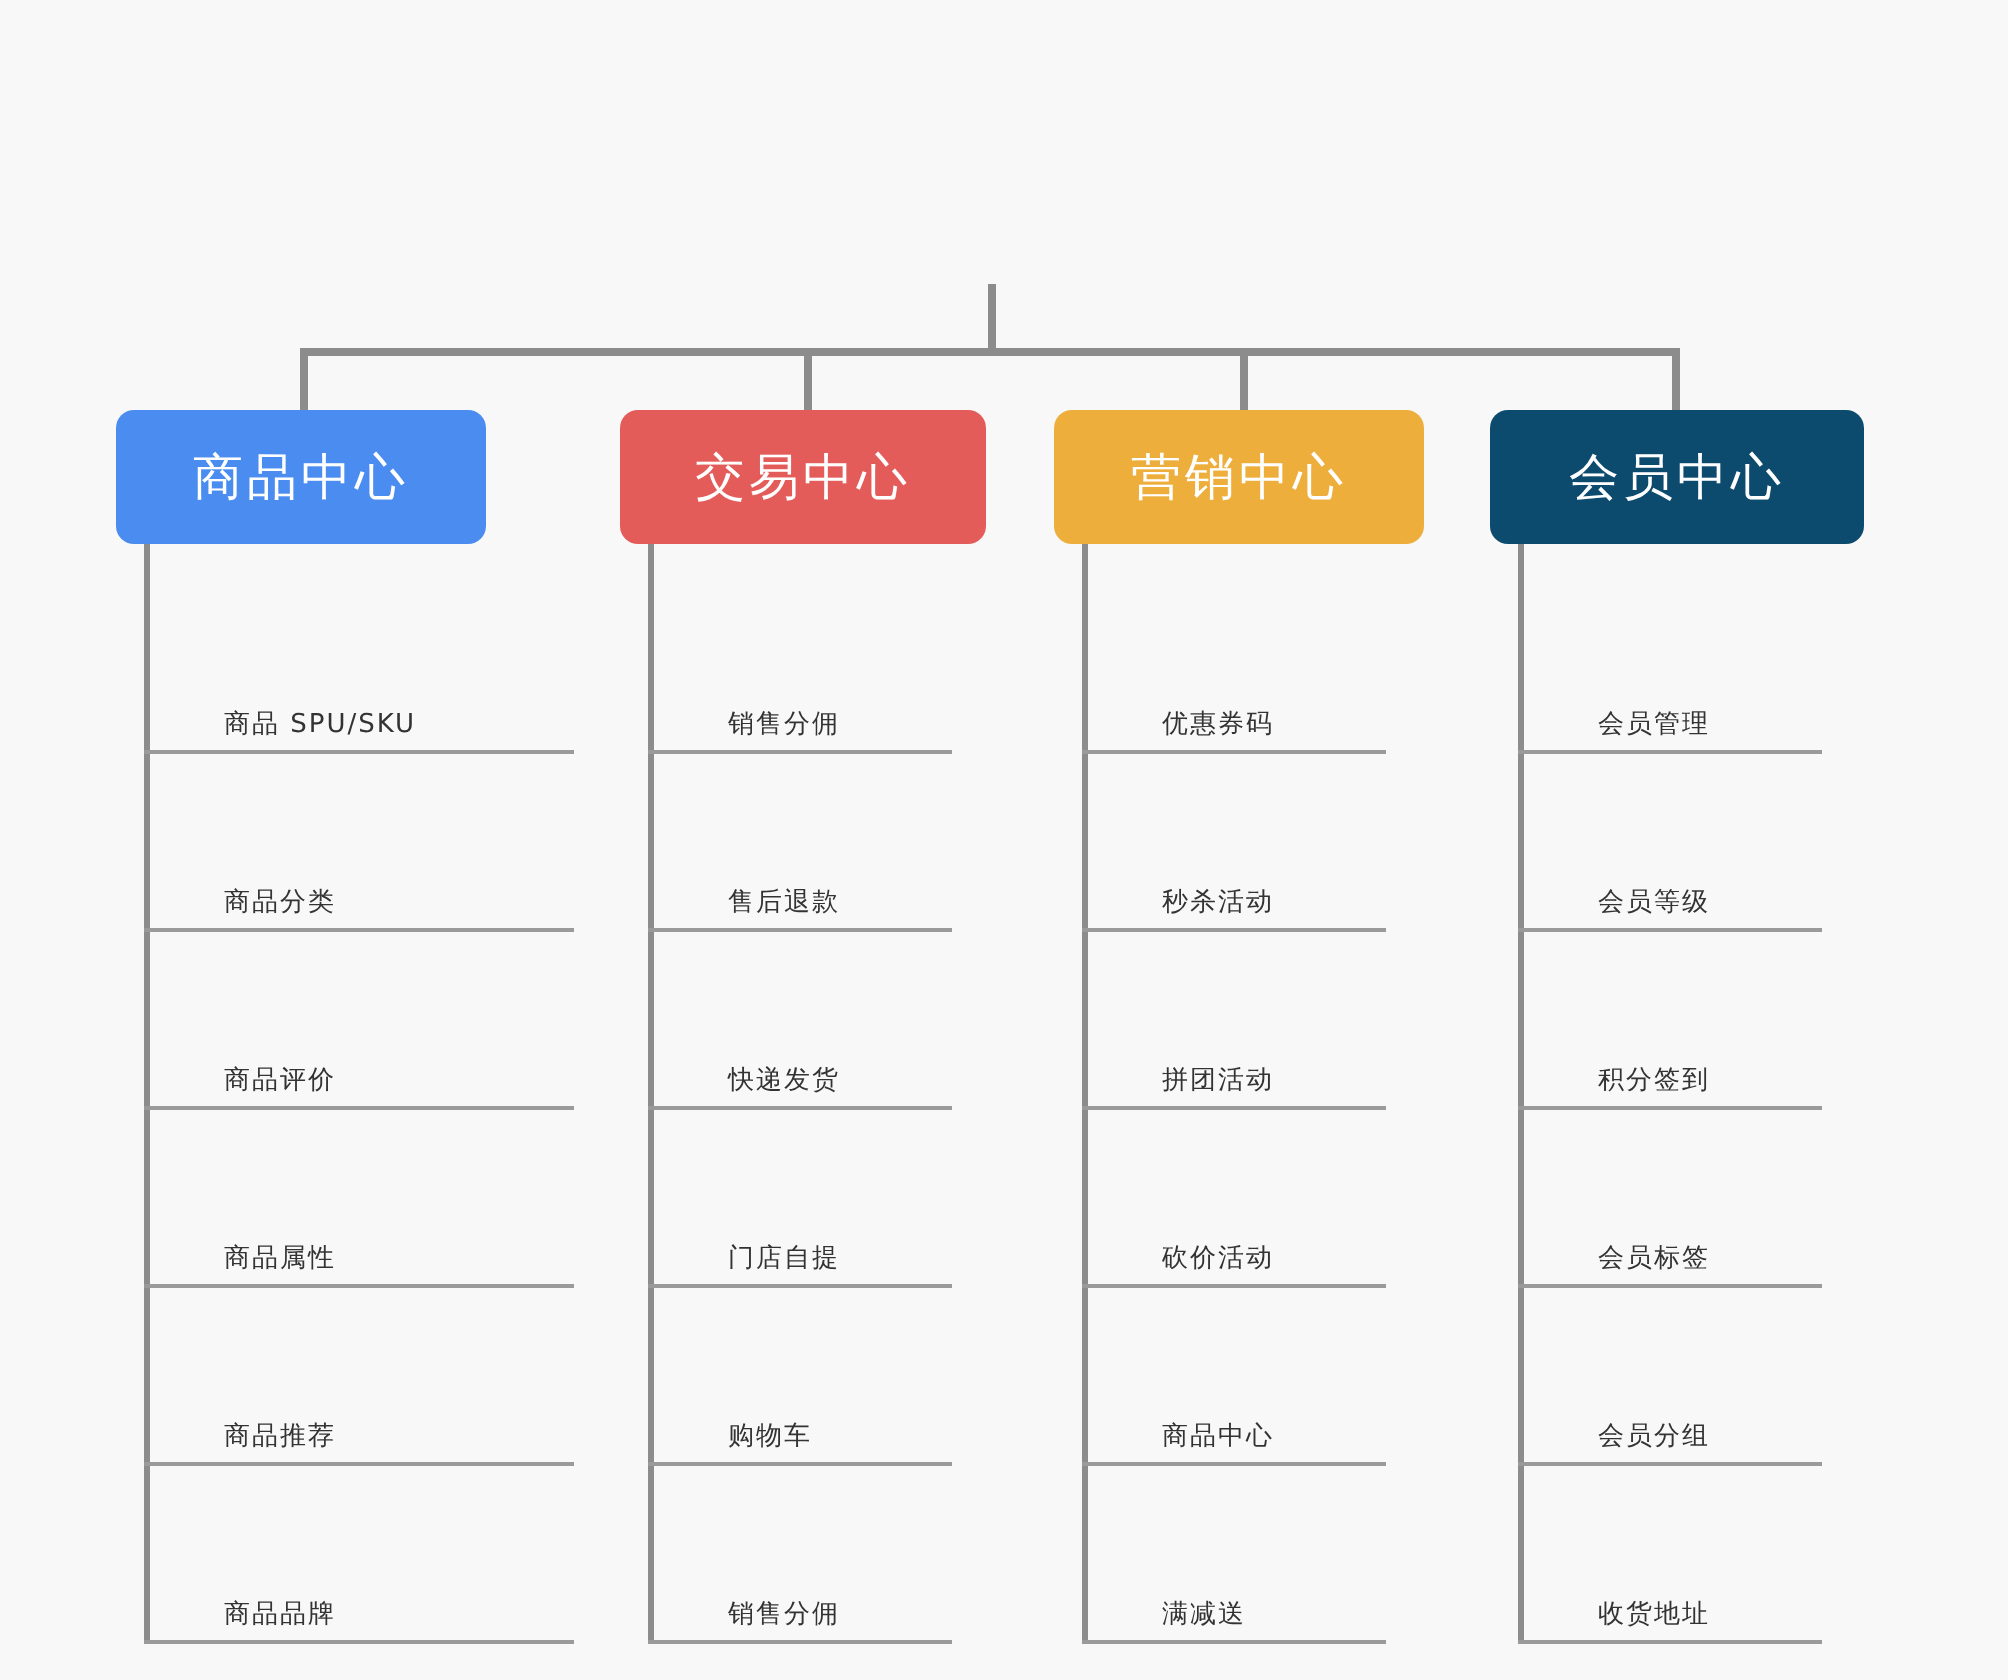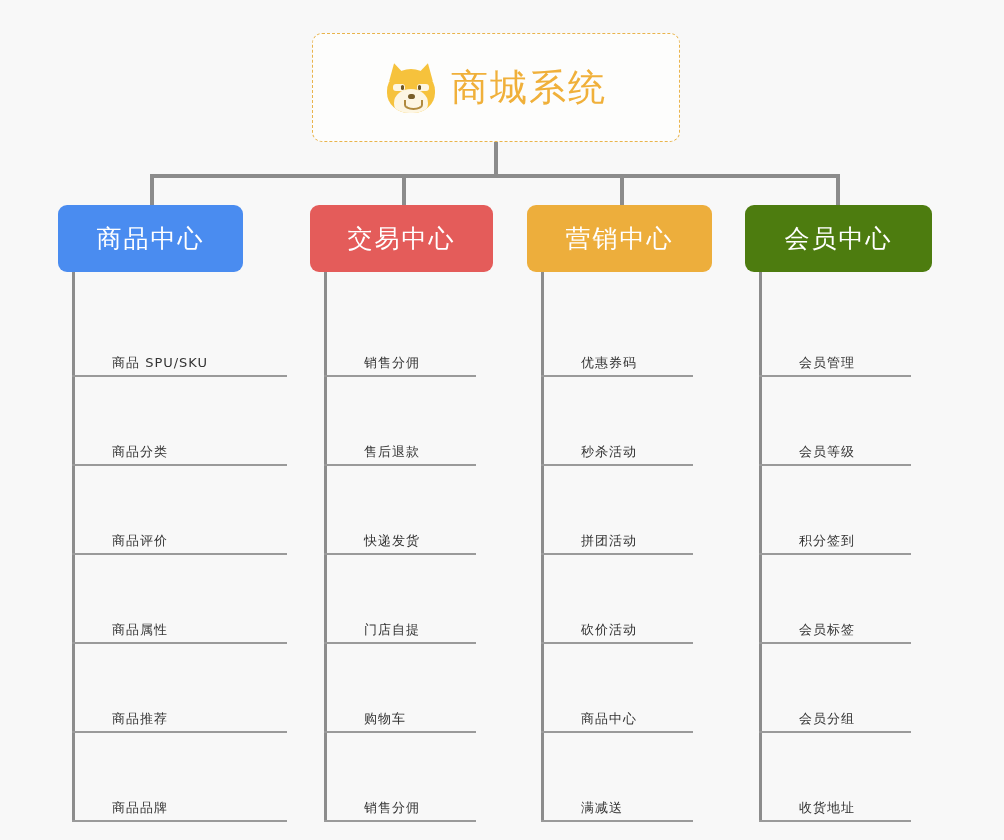--- a/index.html
+++ b/index.html
@@ -173,36 +173,20 @@
     line-height: 1.15;
     white-space: nowrap;
     letter-spacing: 1px;
   }
 </style>
 </head>
 <body>
 
 <div id="canvas">
 
-  <div class="root-node">
-    <span class="shiba">
-      <span class="ear left"></span>
-      <span class="ear right"></span>
-      <span class="head">
-        <span class="muzzle"></span>
-        <span class="eye left"></span>
-        <span class="eye right"></span>
-        <span class="pupil left"></span>
-        <span class="pupil right"></span>
-        <span class="nose"></span>
-        <span class="mouth"></span>
-      </span>
-    </span>
-    <span class="root-title">商城系统</span>
-  </div>
 
   <div class="line v-line" style="left:494px; top:142px; height:36px;"></div>
   <div class="line h-line" style="left:150px; top:174px; width:690px;"></div>
 
   <div class="line v-line" style="left:150px; top:174px; height:31px;"></div>
   <div class="line v-line" style="left:402px; top:174px; height:31px;"></div>
   <div class="line v-line" style="left:620px; top:174px; height:31px;"></div>
   <div class="line v-line" style="left:836px; top:174px; height:31px;"></div>
 
   <div id="columns-host">
@@ -271,21 +255,21 @@
         <div class="leaf" style="left: 0px; top: 283px; width: 152px;">
           <span class="leaf-label">砍价活动</span>
         </div>
         <div class="leaf" style="left: 0px; top: 372px; width: 152px;">
           <span class="leaf-label">商品中心</span>
         </div>
         <div class="leaf" style="left: 0px; top: 461px; width: 152px;">
           <span class="leaf-label">满减送</span>
         </div>
       </div>
-      <div class="cat-box" style="left: 745px; width: 187px; background: #4d7c0f;">
+      <div class="cat-box" style="left: 745px; width: 187px; background: #0c4a6e;">
         <span>会员中心</span>
       </div>
       <div class="branch" style="left: 759px;">
         <div class="trunk" style="height: 550px;"></div>
         <div class="leaf" style="left: 0px; top: 16px; width: 152px;">
           <span class="leaf-label">会员管理</span>
         </div>
         <div class="leaf" style="left: 0px; top: 105px; width: 152px;">
           <span class="leaf-label">会员等级</span>
         </div>

